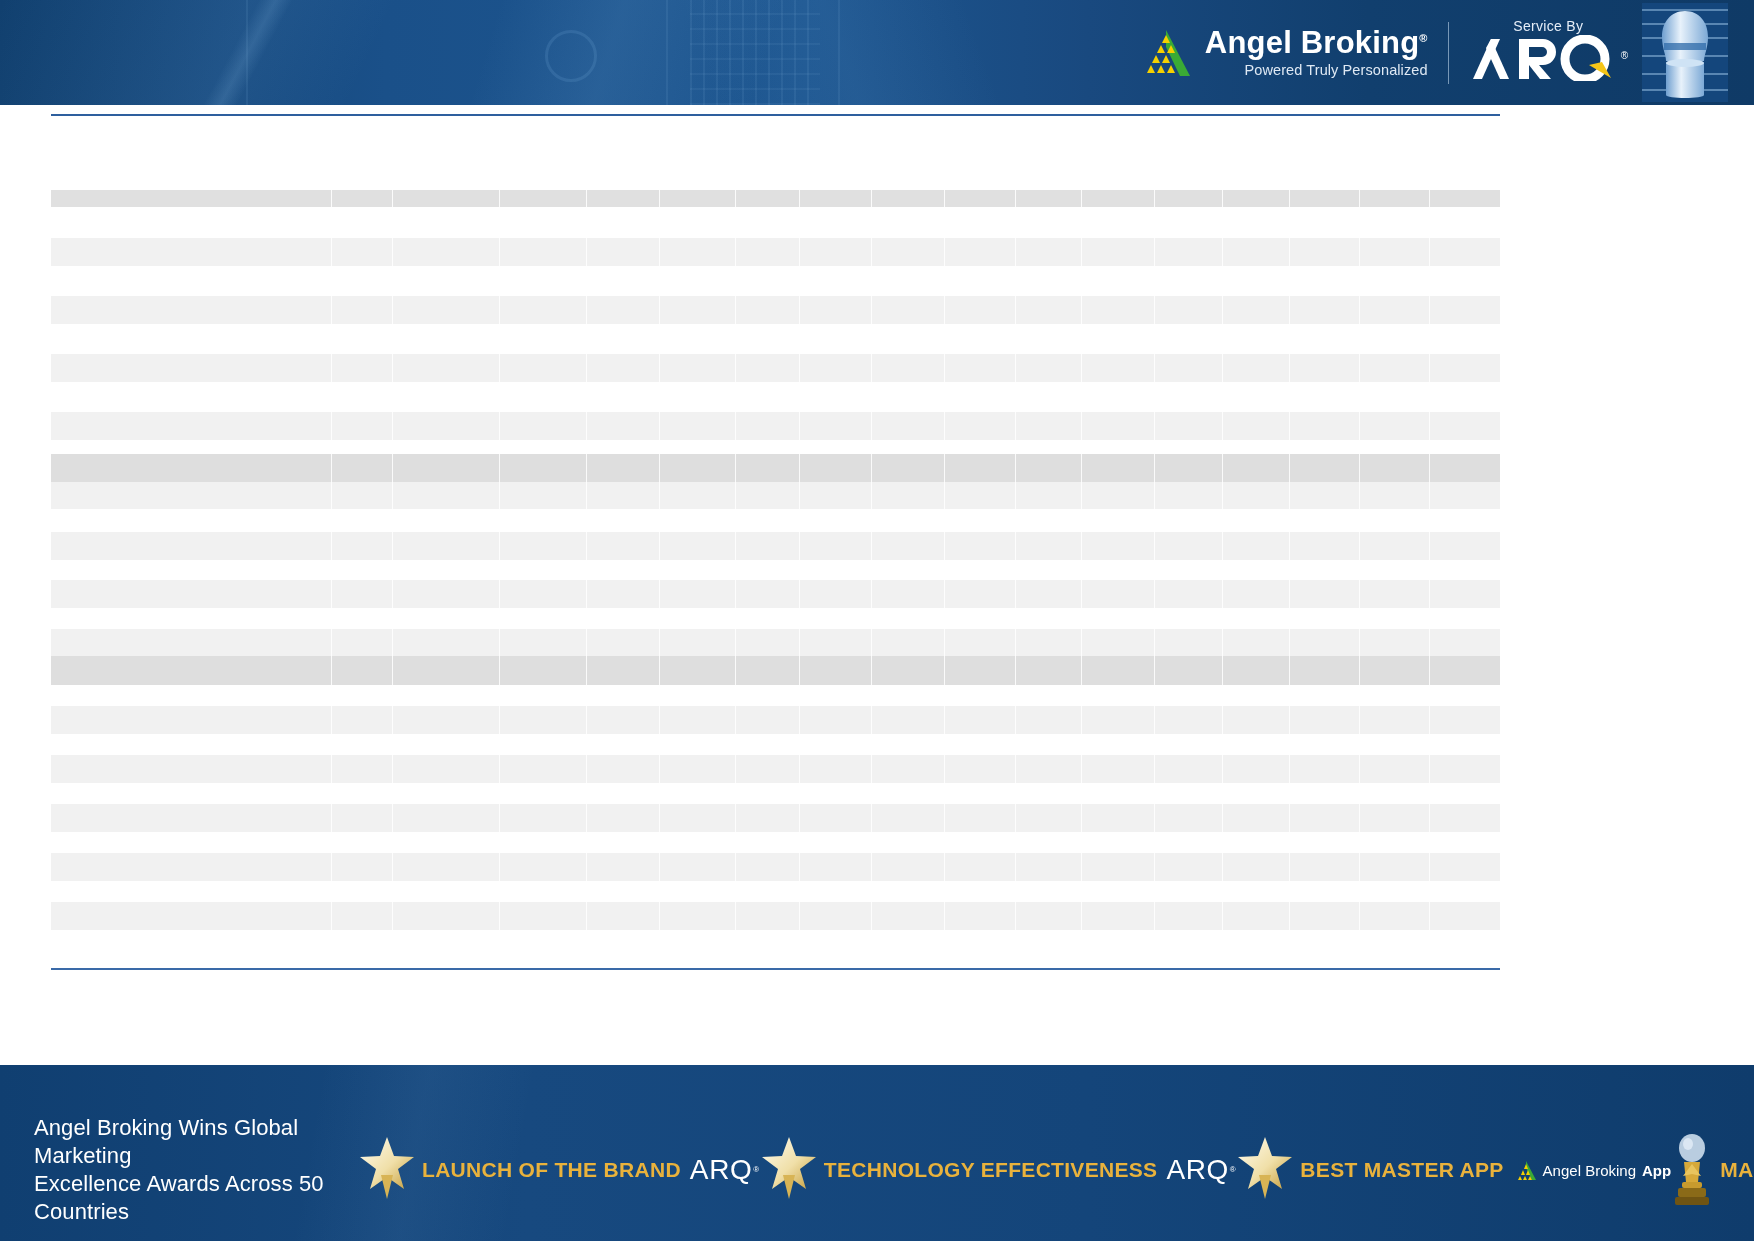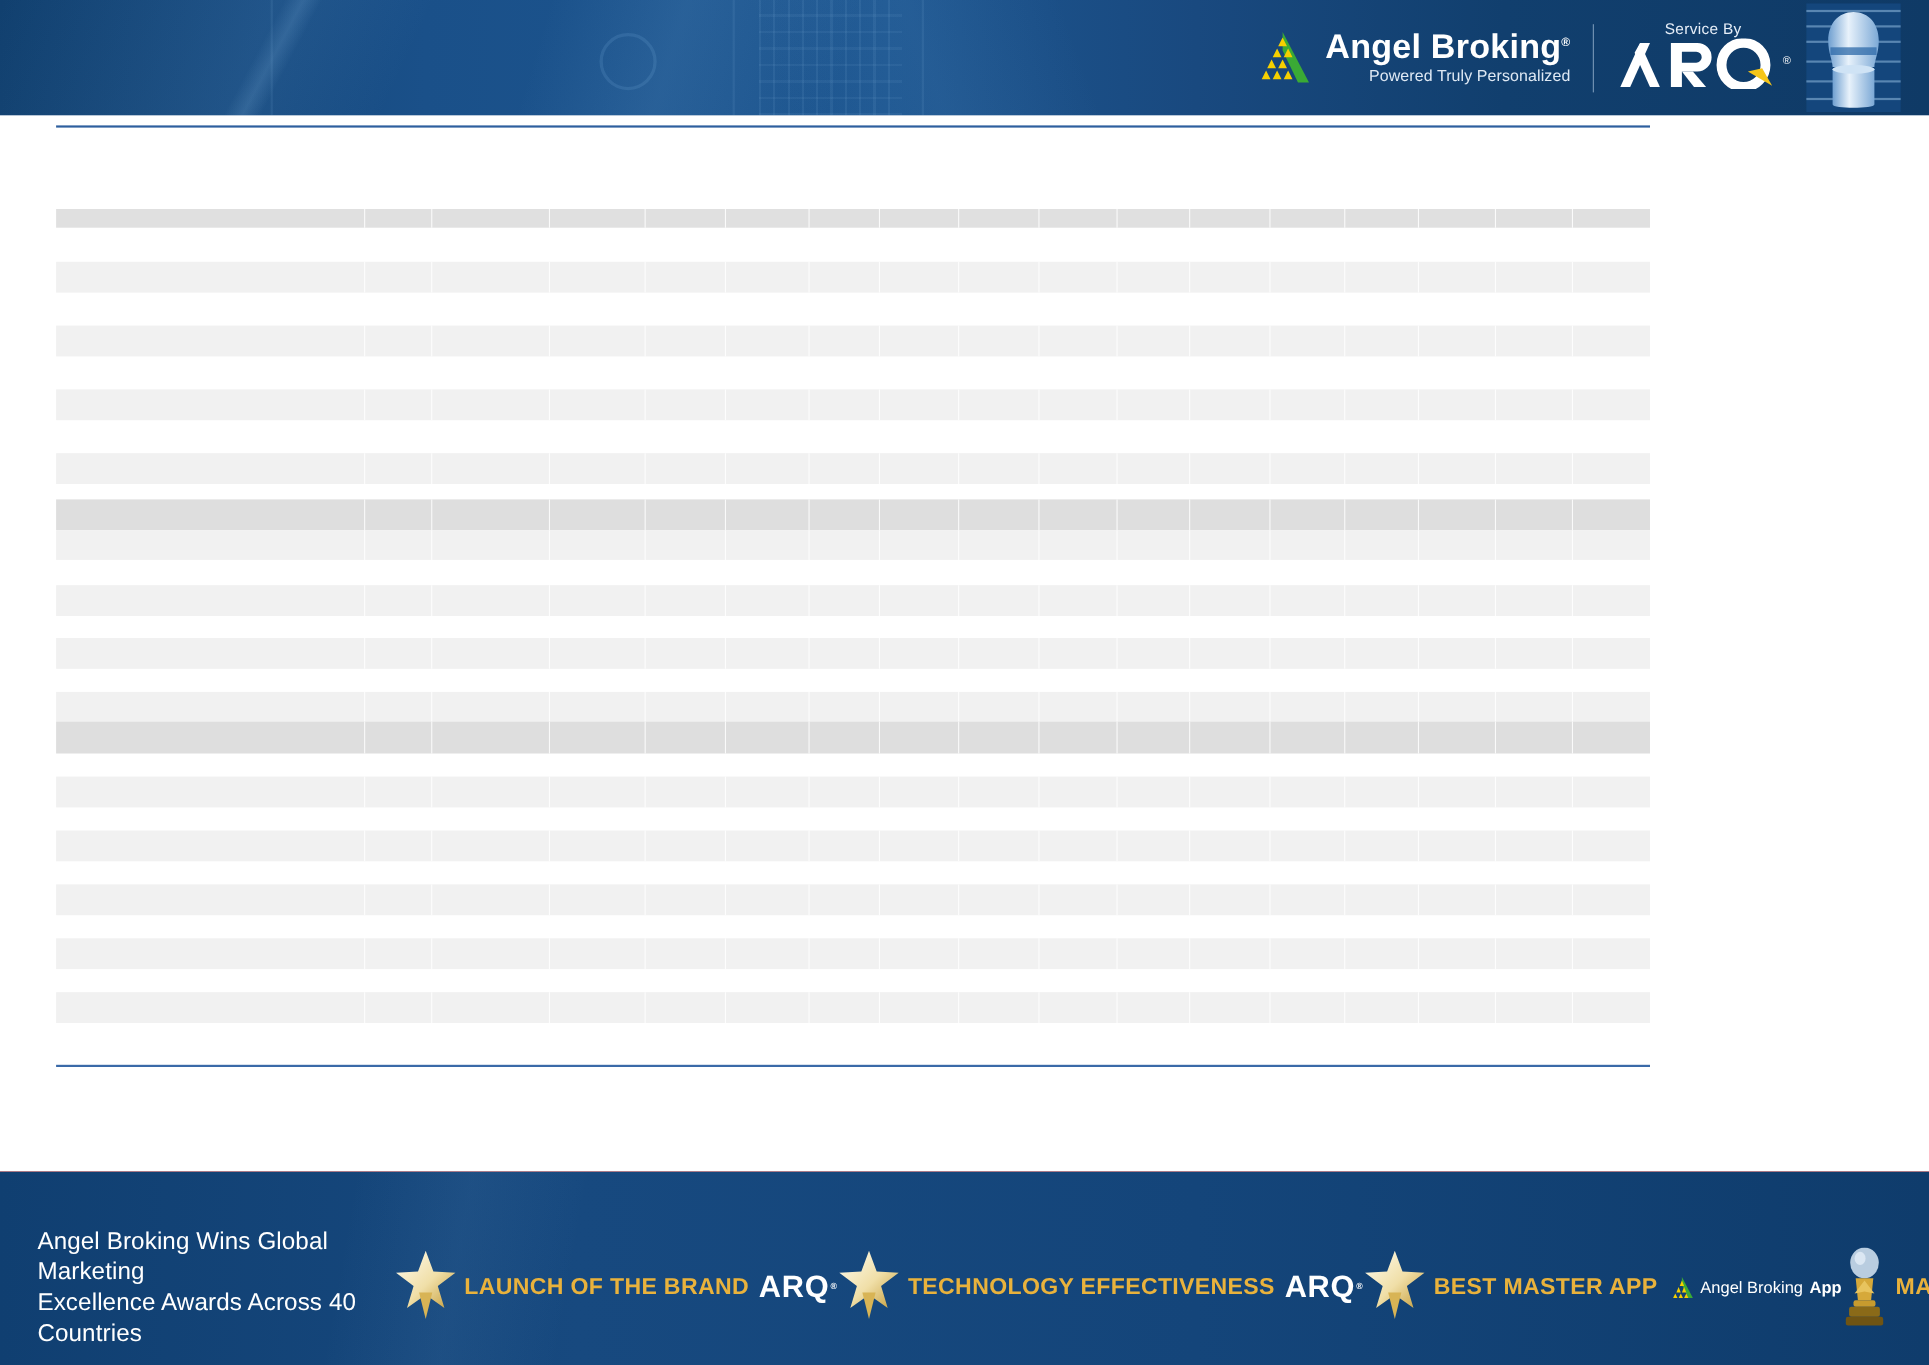--- a/index.html
+++ b/index.html
@@ -41,21 +41,21 @@
   .hdr-diag {
     position:absolute; left:120px; top:-20px; width:260px; height:150px;
     background:linear-gradient(118deg, transparent 44%, rgba(150,200,240,0.16) 49%, transparent 54%);
   }
 
   
   .logo-wrap {
     position:absolute; right:26px; top:0; height:105px;
     display:flex; align-items:center; gap:0;
   }
-  .ab-logo { display:flex; align-items:flex-start; gap:13px; }
+  .ab-logo { display:flex; align-items:center; gap:13px; }
   .ab-tri { width:52px; height:50px; position:relative; flex:none; }
   .ab-text { display:flex; flex-direction:column; line-height:1; }
   .ab-name {
     font-size:31px; font-weight:bold; color:#ffffff; letter-spacing:.2px;
     position:relative; white-space:nowrap;
   }
   .ab-reg { font-size:11px; vertical-align:super; }
   .ab-tag {
     font-size:14.5px; color:#dfe9f4; margin-top:5px;
     text-align:right; letter-spacing:.1px; white-space:nowrap;
@@ -122,21 +122,21 @@
   .award {
     display:flex; align-items:center; height:100%; flex:none;
     position:relative;
   }
   .aw-star { width:58px; height:70px; flex:none; margin-right:6px; }
   .aw-label {
     color:#e9b23c; font-size:21px; font-weight:bold;
     letter-spacing:.3px; white-space:nowrap;
   }
   .aw-arq {
-    color:#ffffff; font-size:28px; font-weight:bold;
+    color:#ffffff; font-size:28px; font-weight:normal;
     letter-spacing:.6px; margin-left:9px; white-space:nowrap;
     position:relative; display:inline-flex; align-items:flex-end;
   }
   .aw-arq sup { font-size:8px; margin-left:1px; margin-bottom:12px; }
   .aw-ab {
     display:flex; align-items:center; gap:6px; margin-left:11px;
     color:#ffffff; font-size:15px; white-space:nowrap;
   }
   .aw-ab b { font-weight:bold; }
   .aw-tri { width:22px; height:21px; flex:none; }
@@ -581,21 +581,21 @@
       </div>
     </div>
   <div class="rule-bottom"></div>
 </div>
 
 <div class="footer">
   <div class="ftr-tex"></div>
   <div class="ftr-inner">
     <div class="ftr-headline">
       <div>Angel Broking Wins Global Marketing</div>
-      <div>Excellence Awards Across 40 Countries</div>
+      <div>Excellence Awards Across 50 Countries</div>
     </div>
     <div id="awards-root" style="display:flex;align-items:center;flex:1;height:100%;">
         <div class="award">
           <span class="aw-star"><svg viewBox="0 0 58 70" width="58" height="70">
       <defs>
                 <linearGradient id="sg" x1="0" y1="0" x2="1" y2="1">
         <stop offset="0%" stop-color="#fffdf2"></stop>
                   <stop offset="55%" stop-color="#f0dfa8"></stop>
         <stop offset="100%" stop-color="#c39a36"></stop>
                 </linearGradient>

